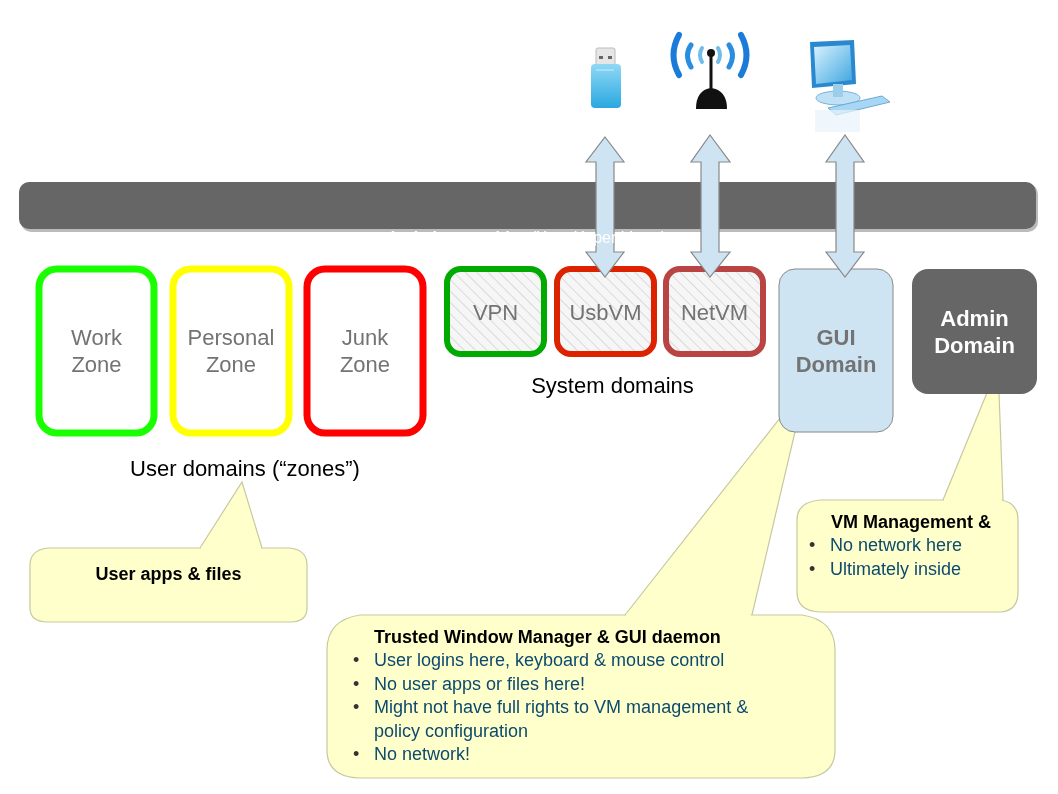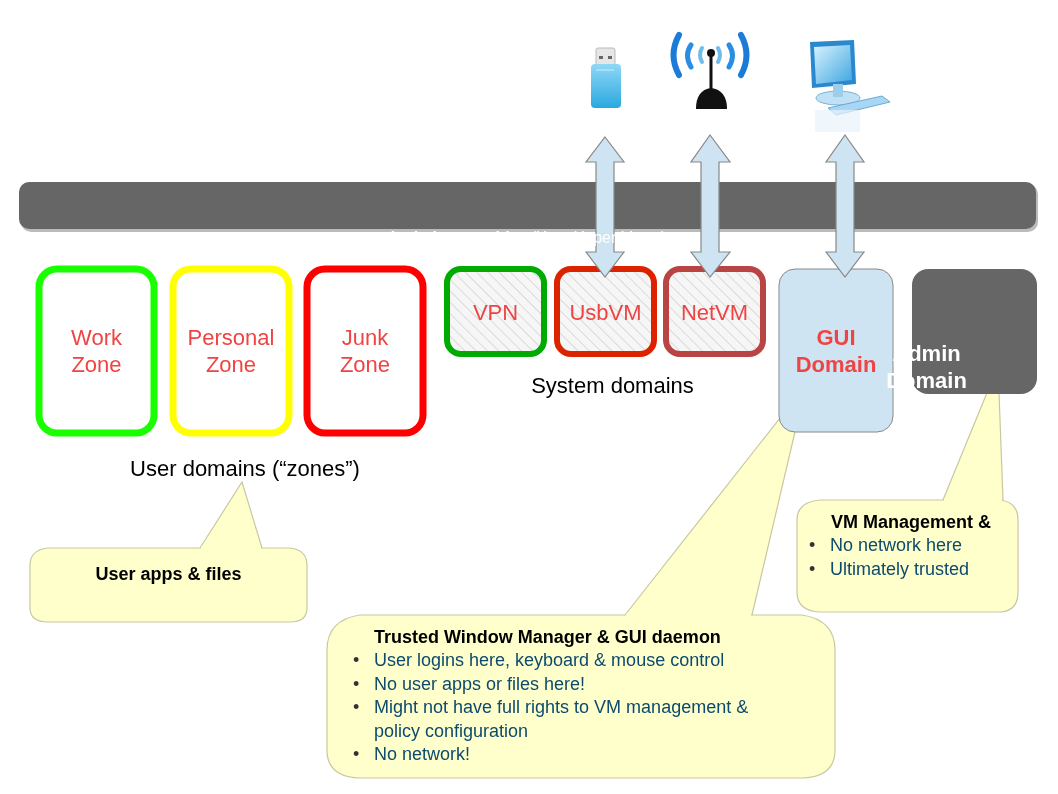--- a/index.html
+++ b/index.html
@@ -1,20 +1,20 @@
 <!DOCTYPE html>
 <html><head>
 <meta charset="utf-8">
 <style>
   html, body { margin:0; padding:0; background:#ffffff; }
   body { width:1058px; height:794px; position:relative; overflow:hidden; font-family:"Liberation Sans", sans-serif; }
   svg.layer { position:absolute; left:0; top:0; }
   .bar-text { position:absolute; left:20px; top:182px; width:1017px; height:48px; display:flex; align-items:center; justify-content:center; color:#fff; font-size:16px;margin-top:32px; }
   .bar-text b { font-weight:bold; margin-right:6px; }
-  .box { position:absolute; display:flex; flex-direction:column; align-items:center; justify-content:center; text-align:center; font-size:22px; color:#ef4444; line-height:27px; box-sizing:border-box; }
+  .box { position:absolute; display:flex; flex-direction:column; align-items:center; justify-content:center; text-align:center; font-size:22px; color:#737373; line-height:27px; box-sizing:border-box; }
   .caption { position:absolute; font-size:22px; color:#000; text-align:center; }
   .callout-text { position:absolute; font-size:18px; color:#000; }
   .callout-text .title { font-weight:bold; }
   .callout-text ul { margin:0; padding:0; list-style:none; }
   .callout-text li { color:#0c4a6e; position:relative; padding-left:24px; line-height:23.5px; }
   .callout-text li::before { content:"•"; position:absolute; left:3px; color:#333; }
 </style>
 </head>
 <body>
 
@@ -133,21 +133,21 @@
 <div class="box" style="left:666px;top:269px;width:97px;height:85px;justify-content:flex-start;padding-top:30px;">
   <span>NetVM</span>
 </div>
 <div class="caption" style="left:490px;top:373px;width:245px;">System domains</div>
 
 <div class="box" style="left:779px;top:269px;width:114px;height:163px;font-weight:bold;justify-content:flex-start;padding-top:55px;">
   <span>GUI</span>
   <span>Domain</span>
 </div>
 
-<div class="box" style="left:864px;top:269px;width:125px;height:125px;font-weight:bold;color:#fff;justify-content:flex-end;padding-top:36px;">
+<div class="box" style="left:912px;top:269px;width:125px;height:125px;font-weight:bold;color:#fff;justify-content:flex-start;padding-top:36px;">
   <span>Admin</span>
   <span>Domain</span>
 </div>
 
 <div class="callout-text" style="left:30px;top:563px;width:277px;text-align:center;font-weight:bold;line-height:23px;">
   <div>User apps &amp; files</div>
 </div>
 
 <div class="callout-text" style="left:350px;top:625px;width:460px;">
   <div class="title" style="padding-left:24px;line-height:24px;">Trusted Window Manager &amp; GUI daemon</div>
@@ -156,15 +156,15 @@
     <li>No user apps or files here!</li>
     <li style="width:420px;">Might not have full rights to VM management &amp; policy configuration</li>
     <li>No network!</li>
   </ul>
 </div>
 
 <div class="callout-text" style="left:806px;top:511px;width:210px;">
   <div class="title" style="text-align:center;line-height:23px;">VM Management &amp;</div>
   <ul>
     <li>No network here</li>
-    <li>Ultimately trusted</li>
+    <li>Ultimately inside</li>
   </ul>
 </div>
 
 </body></html>

